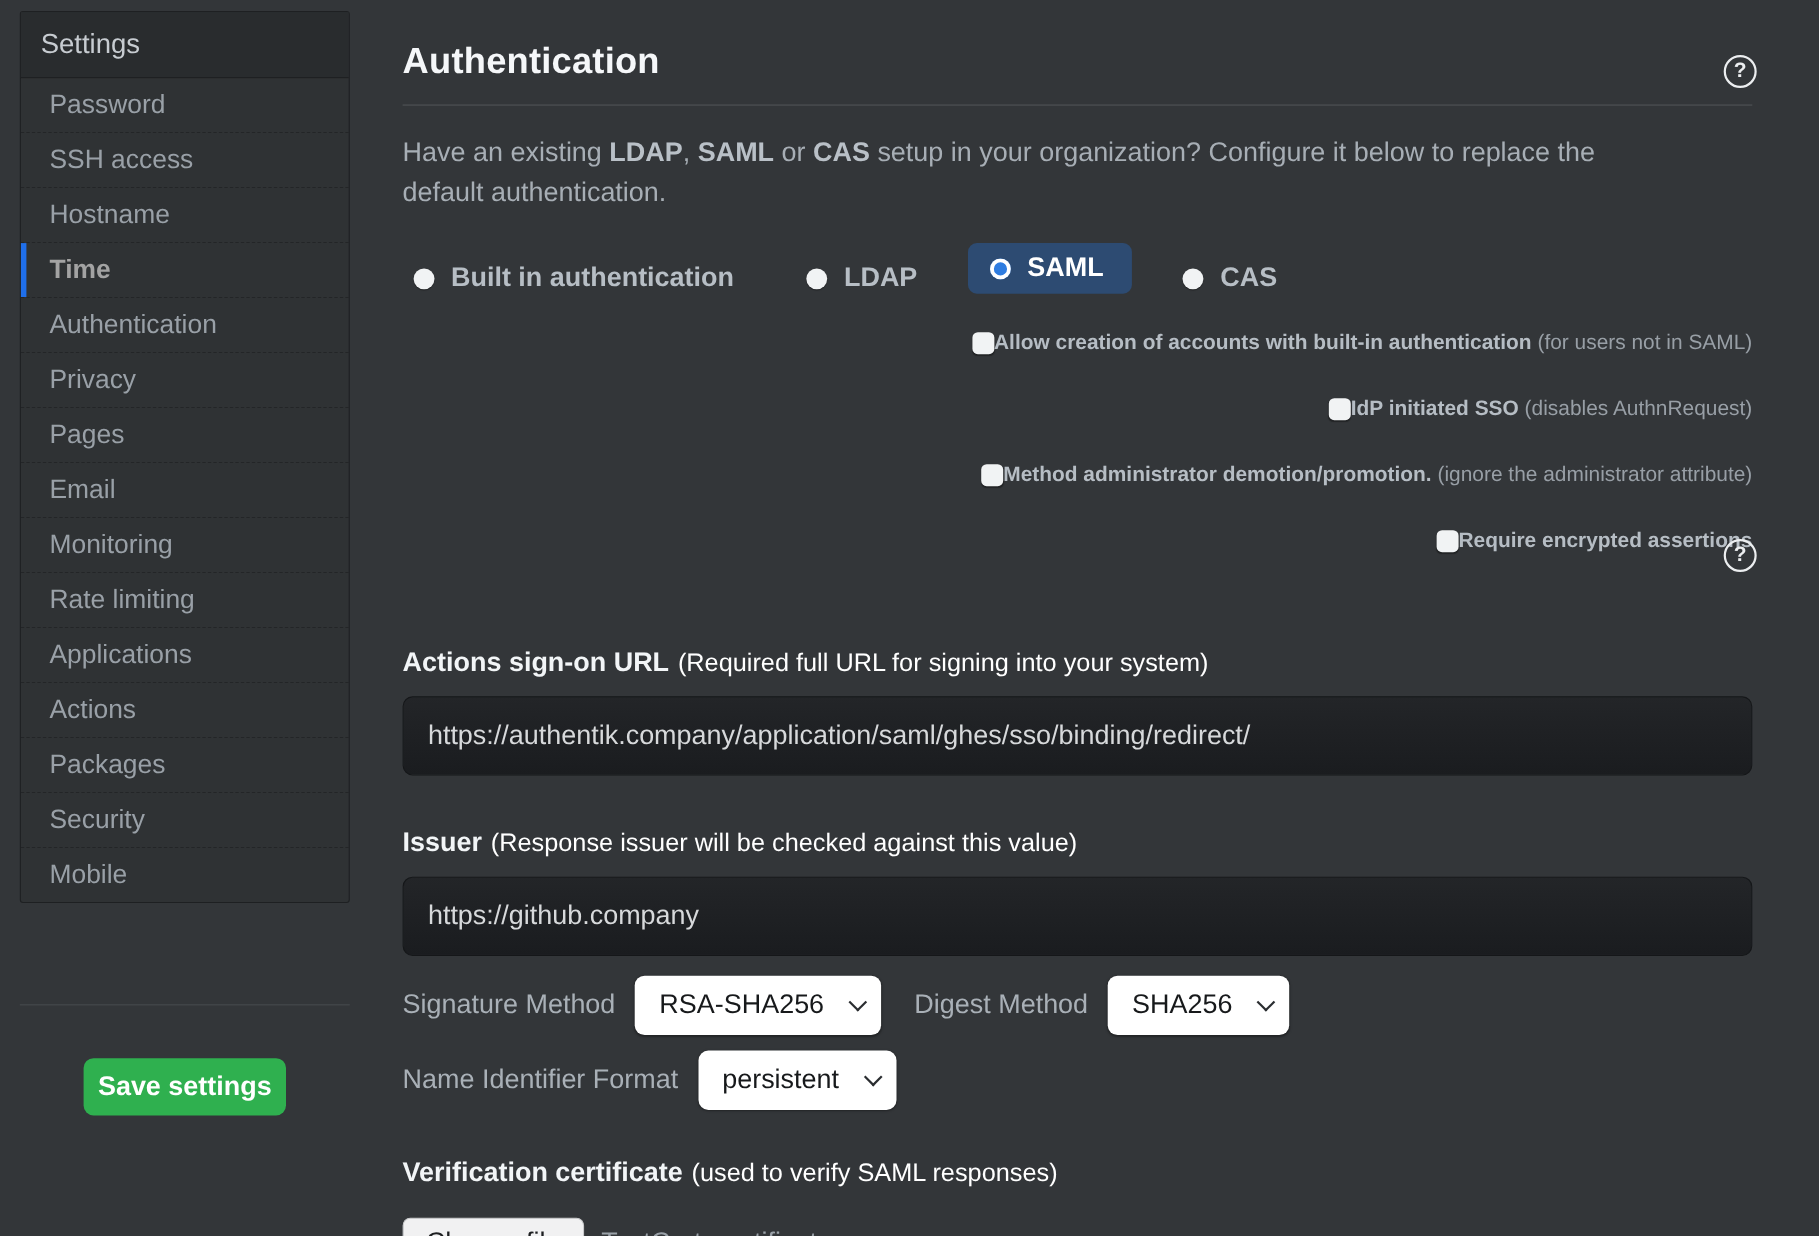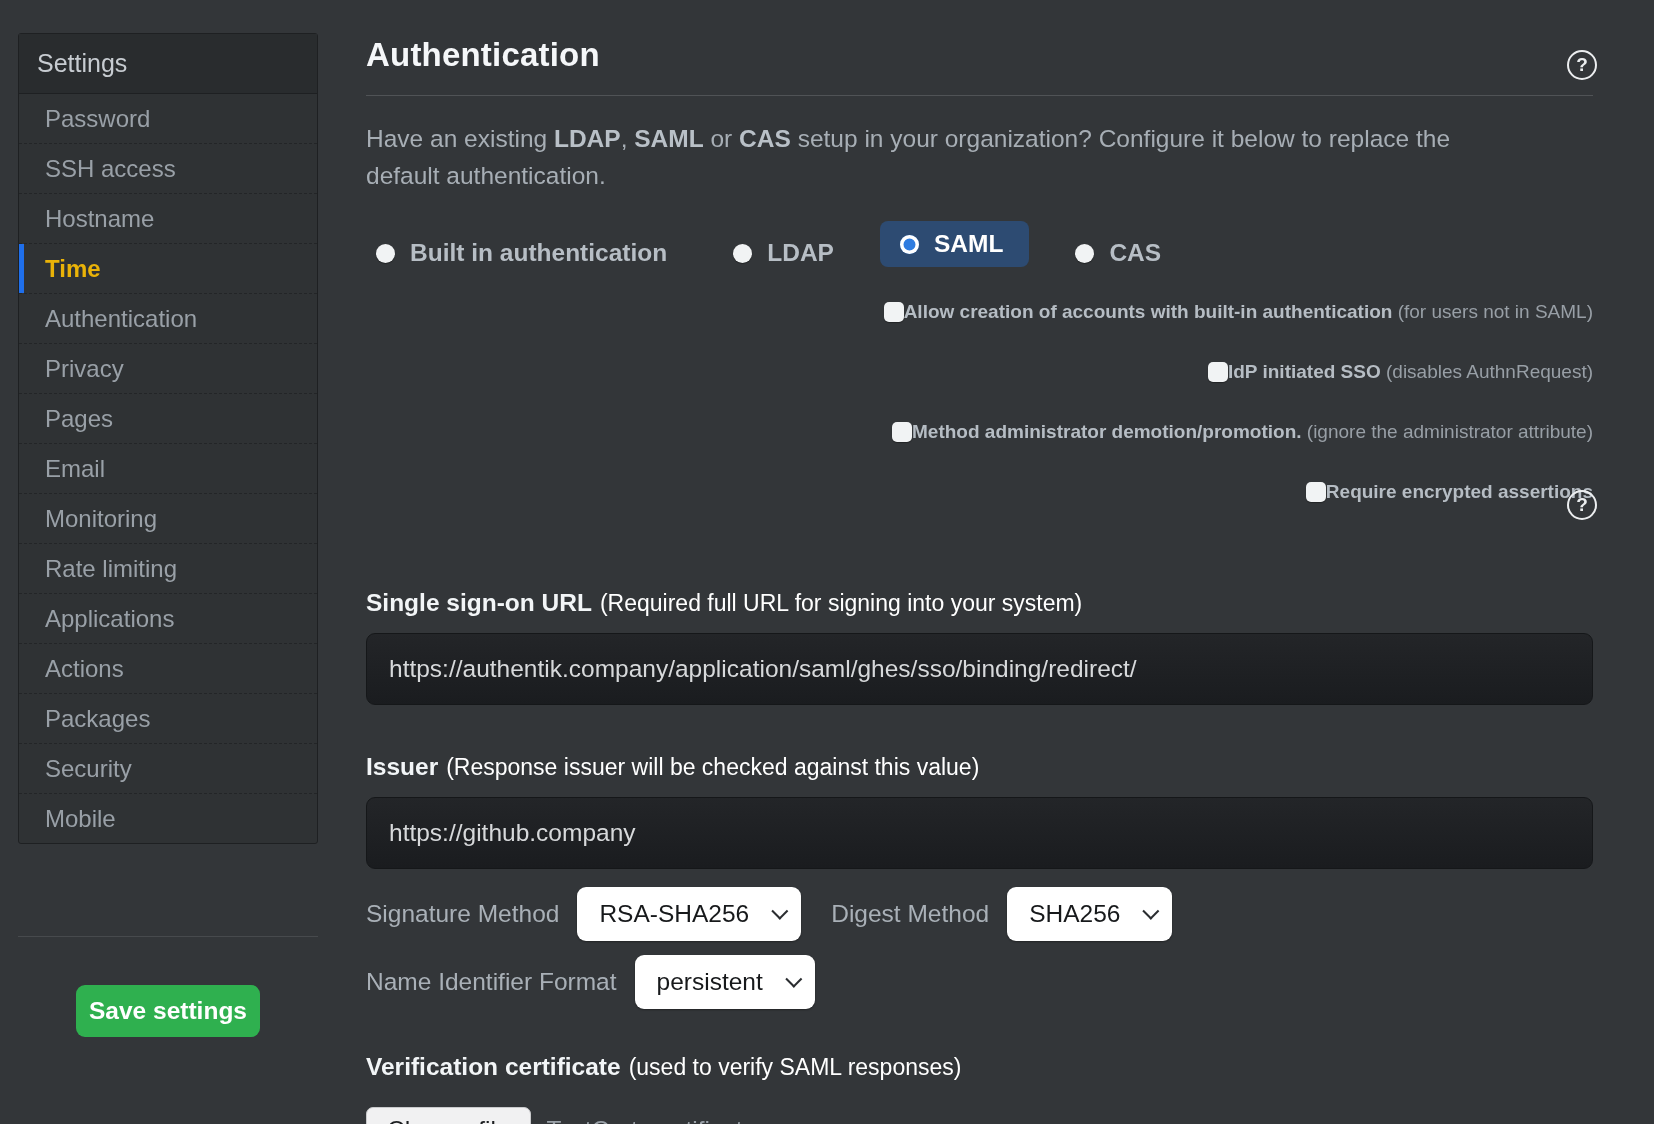--- a/index.html
+++ b/index.html
@@ -11,39 +11,38 @@
     -webkit-font-smoothing:antialiased;
   }
   .app { display:flex; width:100%; height:100%; }
 
   
   .sidebar { width:300px; flex:none; margin-left:18px; padding-top:10px; }
   .sidebar-panel {
     background:#2f3234;
     border:1px solid #1e2022;
     border-radius:3px;
-    margin-top:23px;
   }
   .sidebar-header {
     background:#292c2e;
     color:#c7ccd1;
     font-size:25px;
     padding:15px 0 15px 18px;
     border-bottom:1px solid #1e2022;
   }
   .side-item {
     position:relative;
     padding:11px 0 11px 26px;
     font-size:24px;
     line-height:27px;
     color:#99a0a7;
     cursor:pointer;
   }
   .side-item + .side-item { border-top:1px dashed #232527; }
-  .side-item.active { color:#eab308; font-weight:700; }
+  .side-item.active { color:#a3a3a3; font-weight:700; }
   .side-item.active::before {
     content:""; position:absolute; left:0; top:0; bottom:0; width:5px;
     background:#1f6feb;
   }
   .sidebar-divider {
     border:none; border-top:1px solid #474a4d;
     margin:92px 0 0 0; width:100%;
   }
   .save-btn {
     display:block; margin:48px auto 0;
@@ -194,21 +193,21 @@
         <span class="checkbox"></span>
         <span class="check-label"><b>Method administrator demotion/promotion.</b> <span class="note">(ignore the administrator attribute)</span></span>
       </div>
       <div class="check-row">
         <span class="checkbox"></span>
         <span class="check-label"><b>Require encrypted assertions</b></span>
       </div>
     </div>
 
     <div class="field-sso">
-      <div class="field-label"><span>Single sign-on URL</span><span class="note">(Required full URL for signing into your system)</span></div>
+      <div class="field-label"><span>Actions sign-on URL</span><span class="note">(Required full URL for signing into your system)</span></div>
       <input class="text-input" type="text" value="https://authentik.company/application/saml/ghes/sso/binding/redirect/" style="">
     </div>
 
     <div class="field-issuer">
       <div class="field-label"><span>Issuer</span><span class="note">(Response issuer will be checked against this value)</span></div>
       <input class="text-input" type="text" value="https://github.company" style="">
     </div>
 
     <div class="selects-row">
       <span class="select-label">Signature Method</span>

